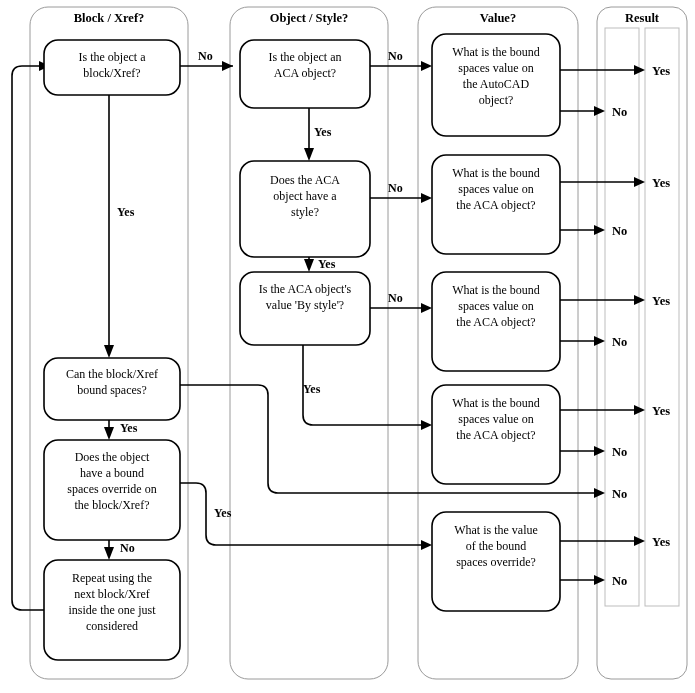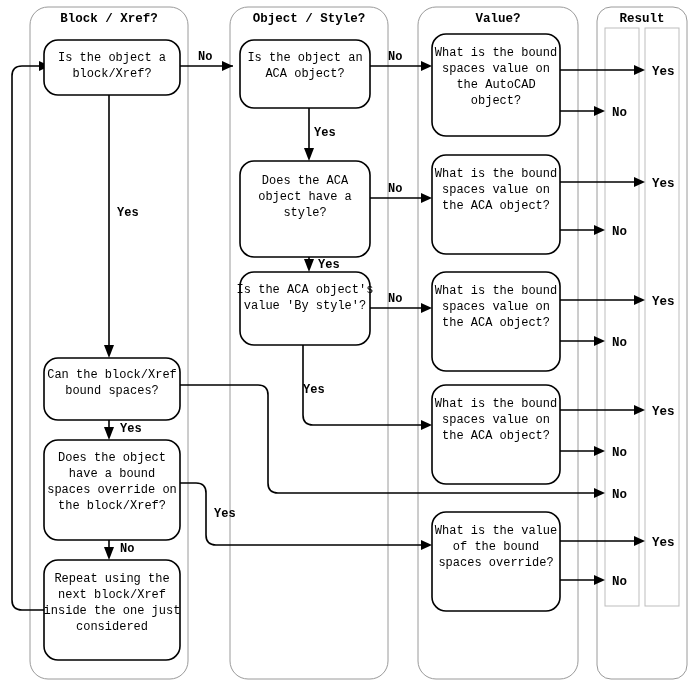--- a/index.html
+++ b/index.html
@@ -1,17 +1,17 @@
 <!DOCTYPE html>
 <html><head>
 <meta charset="utf-8">
 <style>
   html,body{margin:0;padding:0;background:#ffffff;}
   #page{position:relative;width:695px;height:693px;background:#ffffff;
-        font-family:Liberation Mono, monospace;overflow:hidden;text-align:center;}
+        font-family:Liberation Serif, serif;overflow:hidden;text-align:center;}
   svg{position:absolute;top:0;left:0;}
   .lane{fill:#ffffff;stroke:#9a9a9a;stroke-width:1;}
   .sublane{fill:#ffffff;stroke:#bdbdbd;stroke-width:1;}
   .node{fill:#ffffff;stroke:#000000;stroke-width:1.6;}
   .edge{fill:none;stroke:#000000;stroke-width:1.6;}
   text{fill:#000000;}
   .lane-title{font-size:12.5px;font-weight:bold;text-anchor:middle;}
   .node-text{font-size:12px;text-anchor:middle;}
   .edge-label{font-size:12px;font-weight:bold;}
   .result-label{font-size:12.5px;font-weight:bold;}

